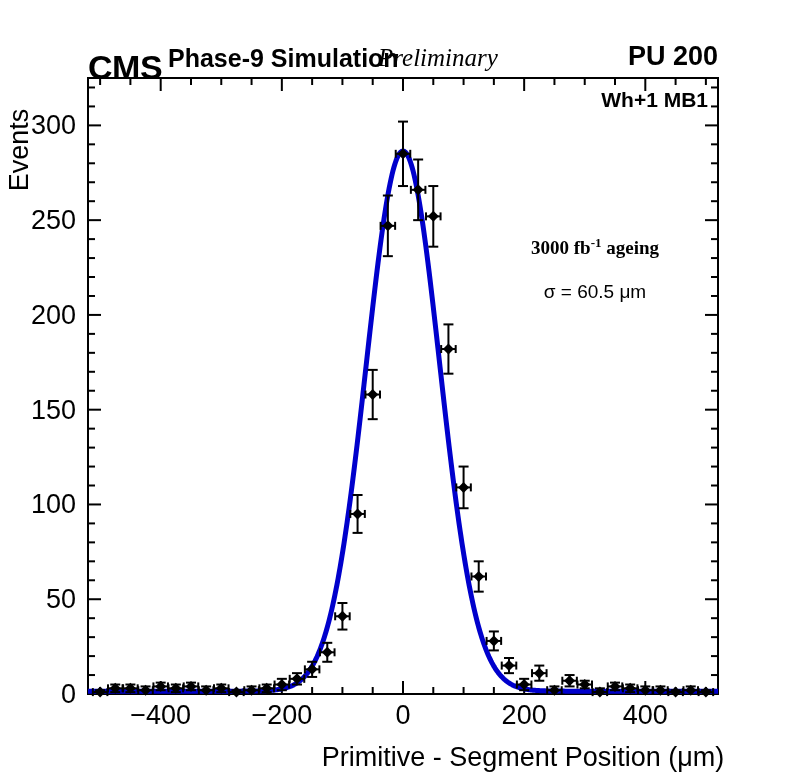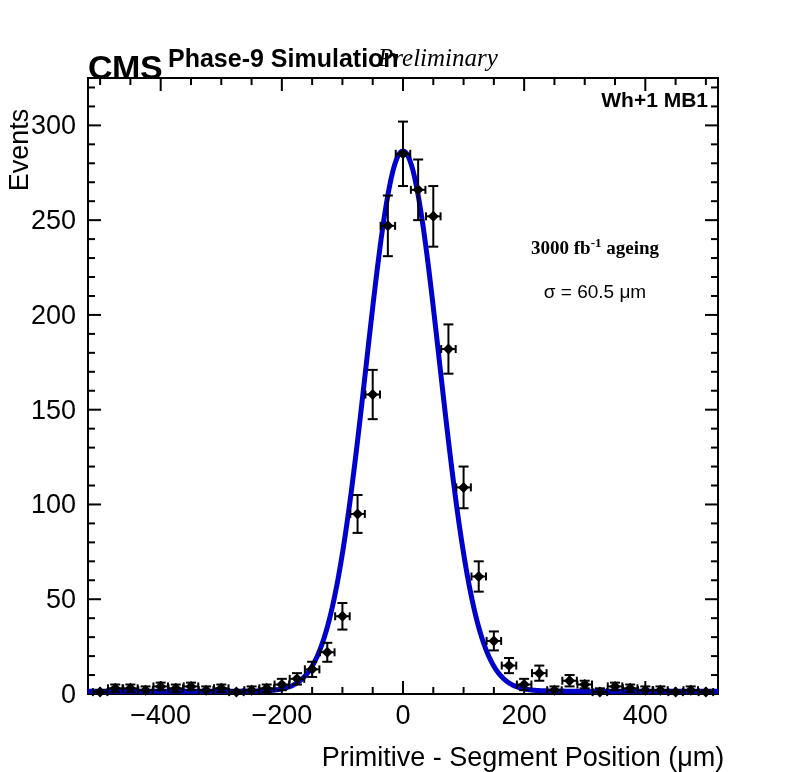--- a/index.html
+++ b/index.html
@@ -59,20 +59,21 @@
   .region-lab { font-size: 21px; font-weight: bold; fill: #000; }
 </style>
 </head>
 <body>
 
 <div id="root">
 
   <div class="hdr" id="hdr-cms">CMS</div>
   <div class="hdr" id="hdr-phase2">Phase-9 Simulation</div>
   <div class="hdr" id="hdr-prelim">Preliminary</div>
+  <div class="hdr" id="hdr-pu">PU 200</div>
 
   <svg id="plot" width="796" height="772">
     <g id="layer-frame">
         <rect x="88" y="78" width="630" height="616" fill="none" stroke="#000000" stroke-width="2"></rect>
       </g>
     <g id="layer-ticks">
         <line x1="100.11538461538461" y1="694" x2="100.11538461538461" y2="687" stroke="#000000" stroke-width="2"></line>
         <line x1="100.11538461538461" y1="78" x2="100.11538461538461" y2="85" stroke="#000000" stroke-width="2"></line>
         <line x1="130.40384615384616" y1="694" x2="130.40384615384616" y2="687" stroke="#000000" stroke-width="2"></line>
         <line x1="130.40384615384616" y1="78" x2="130.40384615384616" y2="85" stroke="#000000" stroke-width="2"></line>

